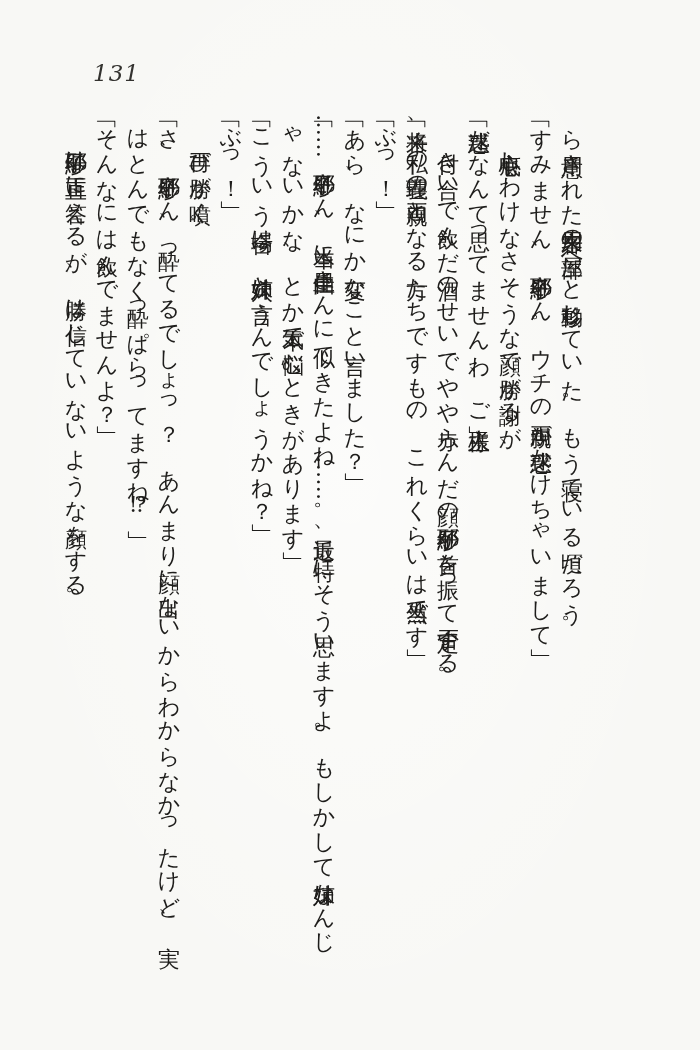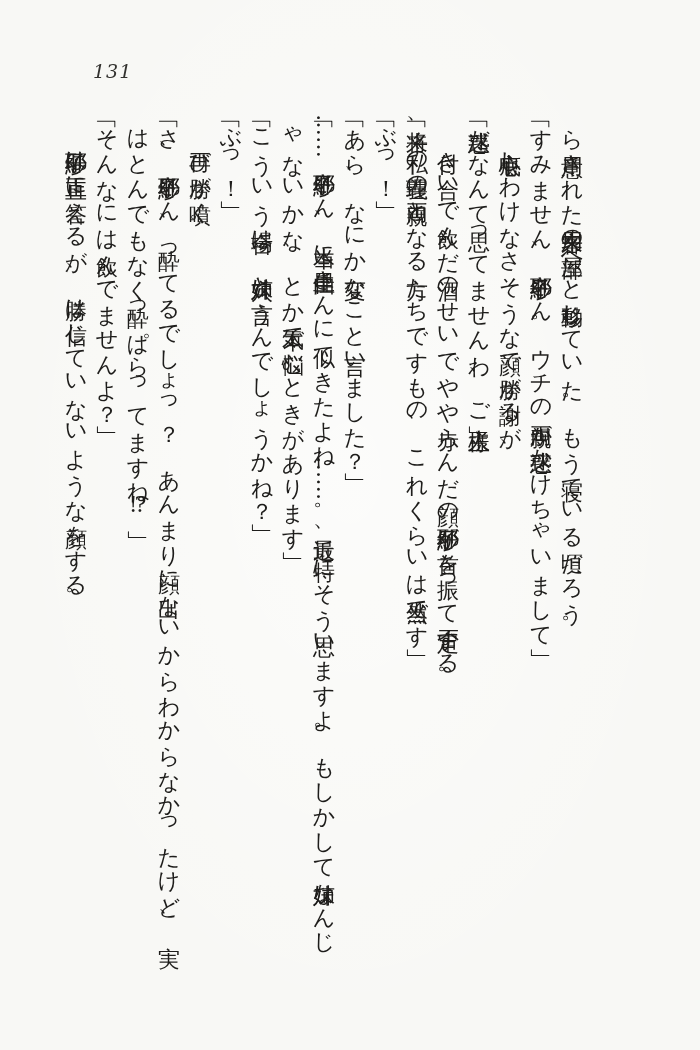--- a/index.html
+++ b/index.html
@@ -18,21 +18,21 @@
     position: absolute;
     inset: 0;
     background:
       radial-gradient(ellipse at 50% 45%, rgba(255,255,255,0.55) 0%, rgba(255,255,255,0) 70%),
       #f8f8f5;
   }
   .page-number {
     position: absolute;
     top: 60px;
     left: 93px;
-    font-size: 19px;
+    font-size: 23px;
     font-style: italic;
     color: #33322f;
     letter-spacing: 1px;
   }
   .text-block {
     position: absolute;
     top: 114px;
     right: 112px;
     height: 836px;
     writing-mode: vertical-rl;

